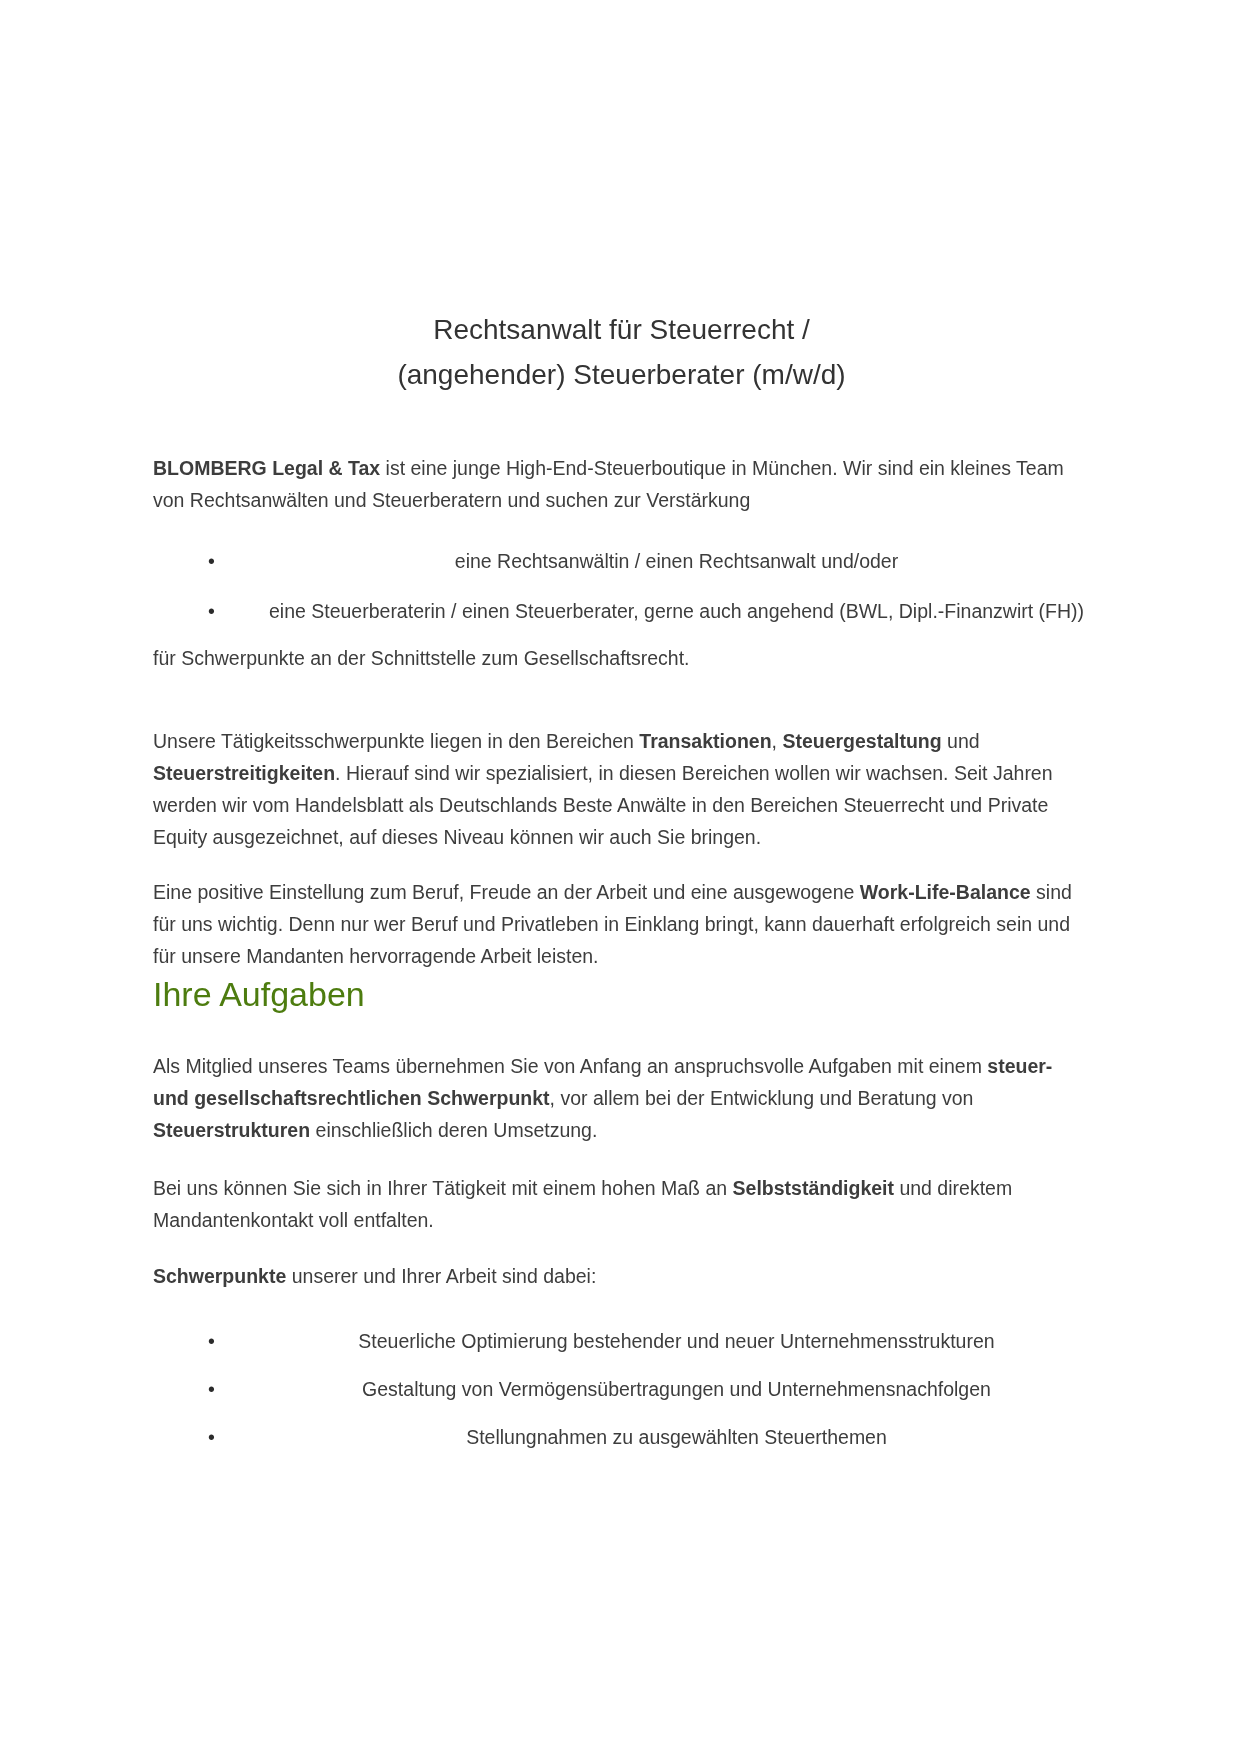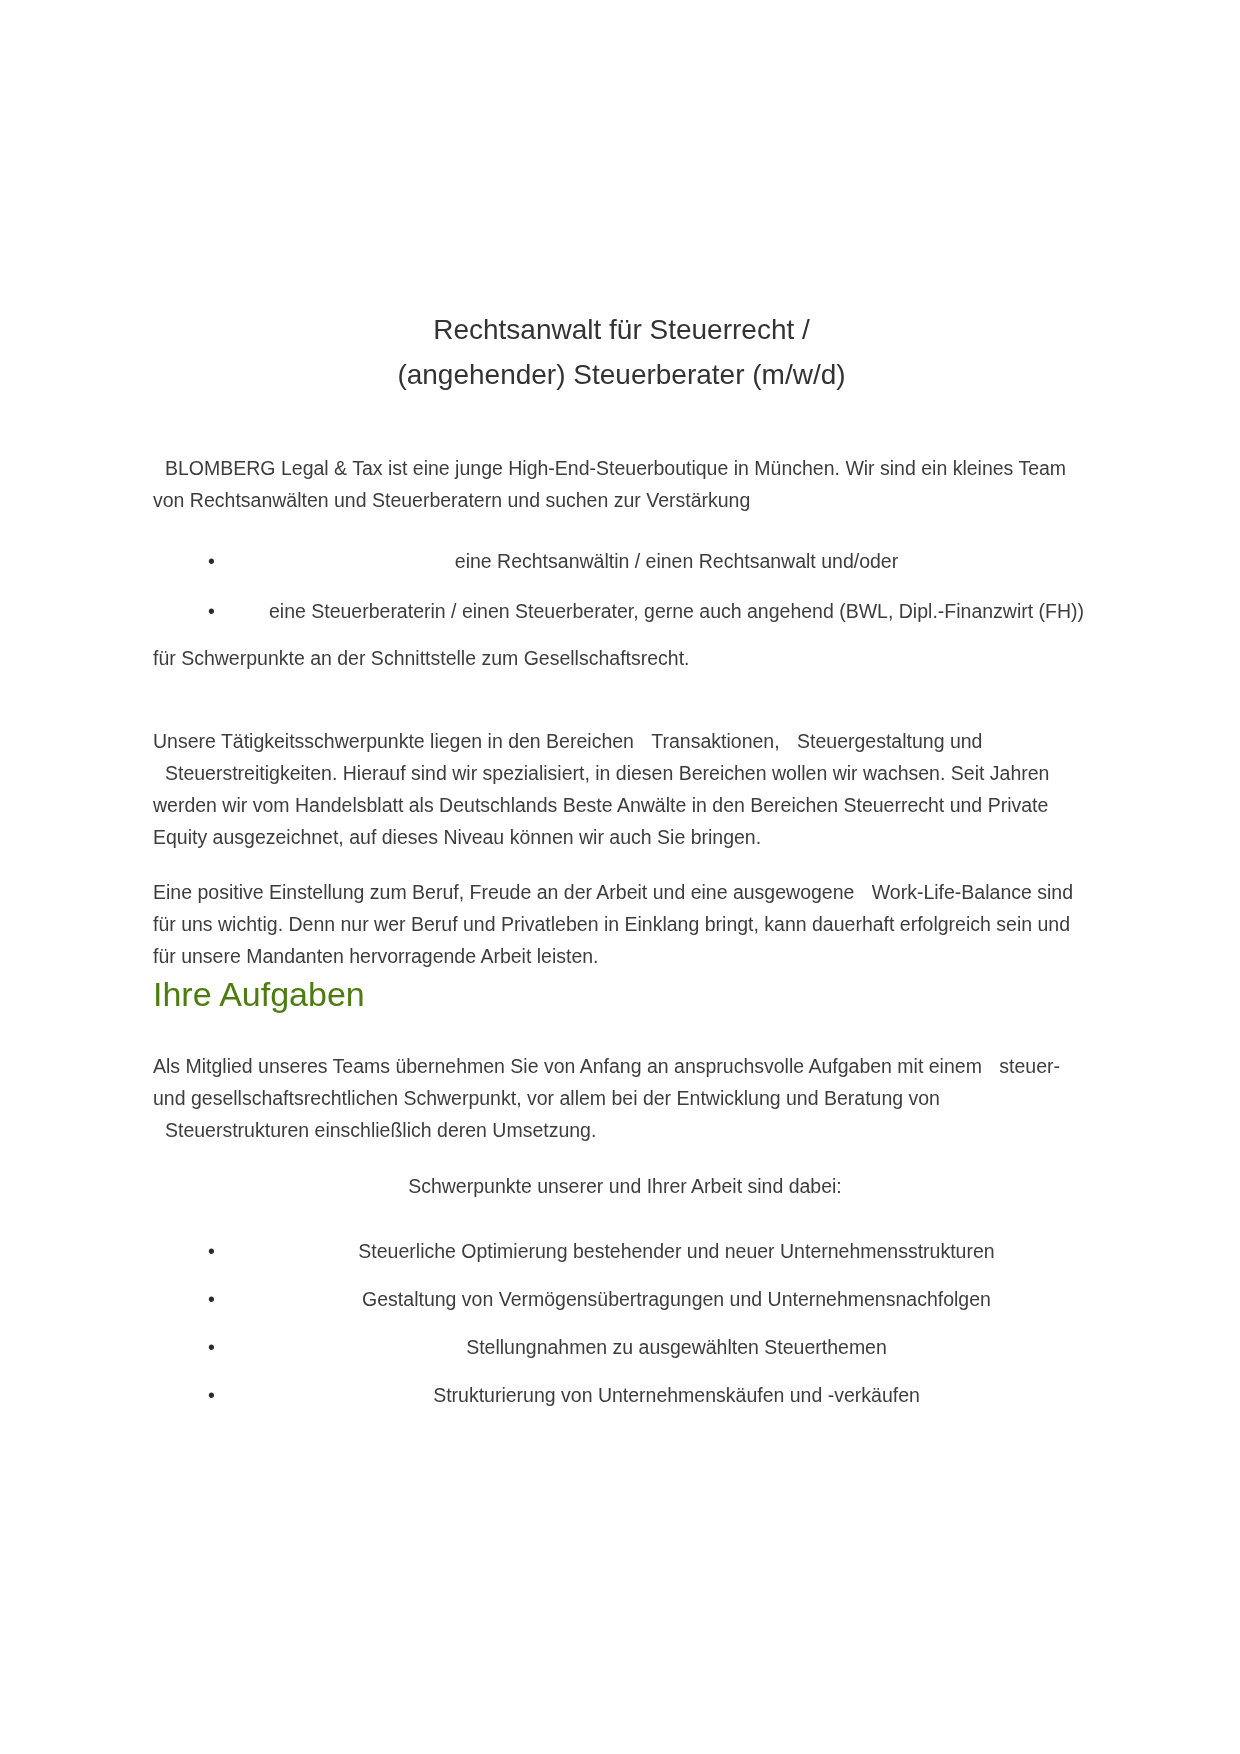--- a/index.html
+++ b/index.html
@@ -27,28 +27,28 @@
     line-height: 45px;
     font-weight: 400;
     color: #333333;
   }
   .para {
     font-size: 19.5px;
     line-height: 32px;
     margin-top: 24px;
     width: 932px;
   }
-  .para b { font-weight: 400; margin-left: 12px; }
+  .para b { font-weight: 700; }
   .p-intro        { margin-top: 55px; }
   .p-tail         { margin-top: 15px; }
   .p-focus        { margin-top: 51px; }
   .p-worklife     { margin-top: 23px; }
   .p-tasks        { margin-top: 33px; }
   .p-independence { margin-top: 26px; }
-  .p-lead         { margin-top: 24px; text-align: center; }
+  .p-lead         { margin-top: 24px; }
   .section-heading {
     font-size: 34px;
     line-height: 45px;
     font-weight: 400;
     color: #4d7c0f;
   }
   ul.bullets {
     list-style: none;
     font-size: 19.5px;
     line-height: 32px;
@@ -94,20 +94,21 @@
     <p class="para p-tail">für Schwerpunkte an der Schnittstelle zum Gesellschaftsrecht.</p>
 
     <p class="para p-focus"><span>Unsere Tätigkeitsschwerpunkte liegen in den Bereichen </span><b>Transaktionen</b><span>, </span><b>Steuergestaltung</b><span> und </span><b>Steuerstreitigkeiten</b><span>. Hierauf sind wir spezialisiert, in diesen Bereichen wollen wir wachsen. Seit Jahren werden wir vom Handelsblatt als Deutschlands Beste Anwälte in den Bereichen Steuerrecht und Private Equity ausgezeichnet, auf dieses Niveau können wir auch Sie bringen.</span></p>
 
     <p class="para p-worklife"><span>Eine positive Einstellung zum Beruf, Freude an der Arbeit und eine ausgewogene </span><b>Work-Life-Balance</b><span> sind für uns wichtig. Denn nur wer Beruf und Privatleben in Einklang bringt, kann dauerhaft erfolgreich sein und für unsere Mandanten hervorragende Arbeit leisten.</span></p>
 
     <h2 class="section-heading">Ihre Aufgaben</h2>
 
     <p class="para p-tasks"><span>Als Mitglied unseres Teams übernehmen Sie von Anfang an anspruchsvolle Aufgaben mit einem </span><b>steuer- und gesellschaftsrechtlichen Schwerpunkt</b><span>, vor allem bei der Entwicklung und Beratung von </span><b>Steuerstrukturen</b><span> einschließlich deren Umsetzung.</span></p>
 
+    <p class="para p-independence"><span>Bei uns können Sie sich in Ihrer Tätigkeit mit einem hohen Maß an </span><b>Selbstständigkeit</b><span> und direktem Mandantenkontakt voll entfalten.</span></p>
 
     <p class="para p-lead"><b>Schwerpunkte</b><span> unserer und Ihrer Arbeit sind dabei:</span></p>
 
     <ul class="bullets tasks">
       <li>
         <span class="bullet">•</span>
         <span class="li-text">Steuerliche Optimierung bestehender und neuer Unternehmensstrukturen</span>
       </li>
       <li>
         <span class="bullet">•</span>

